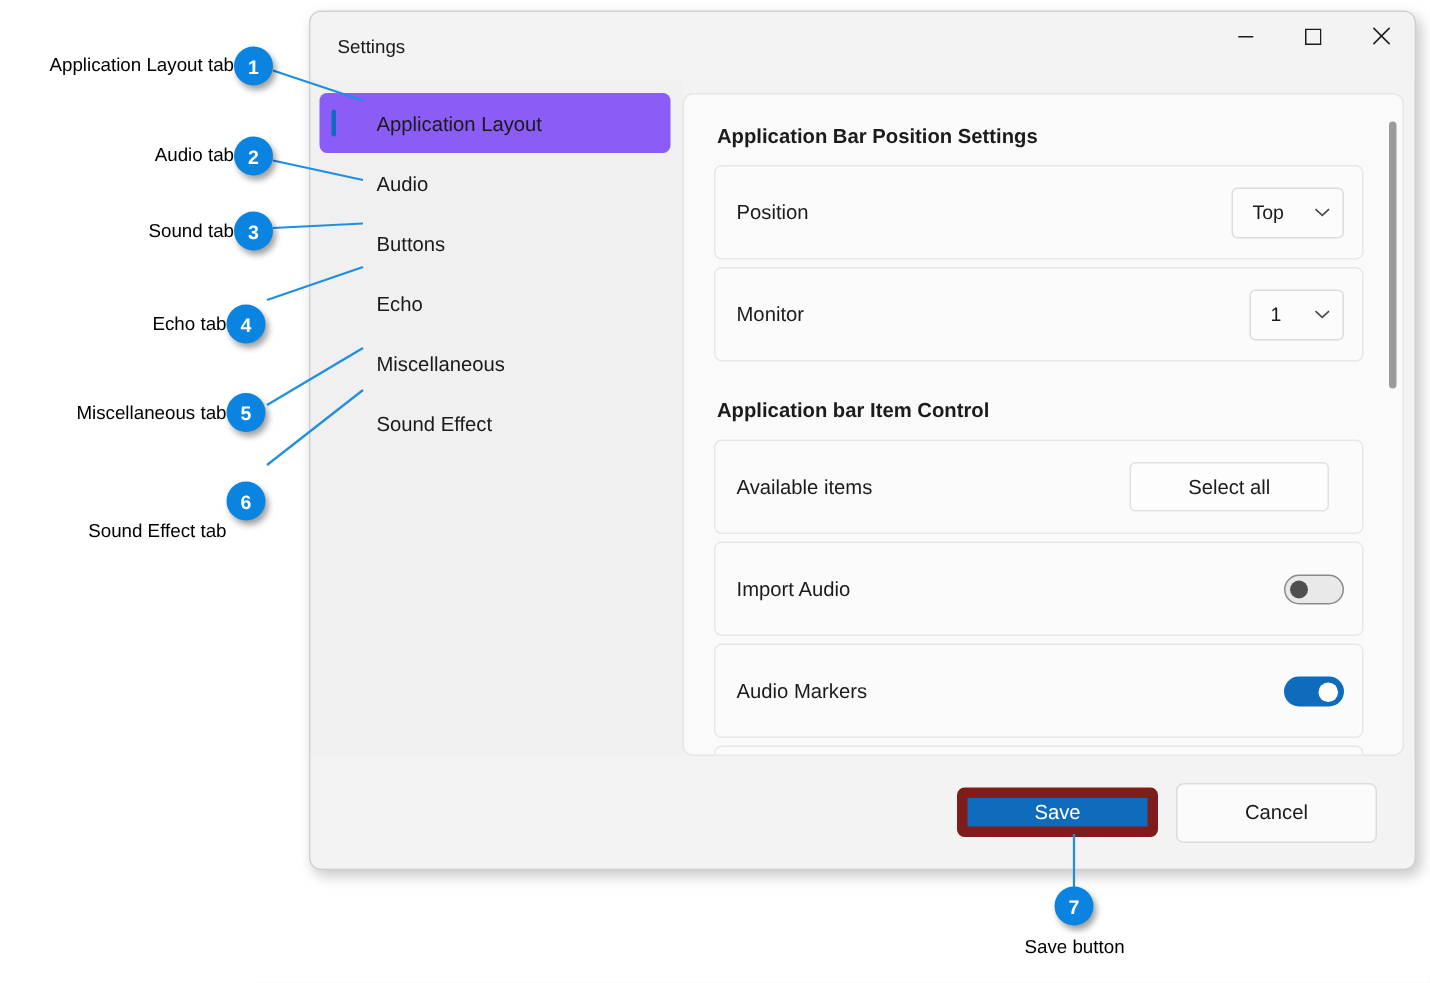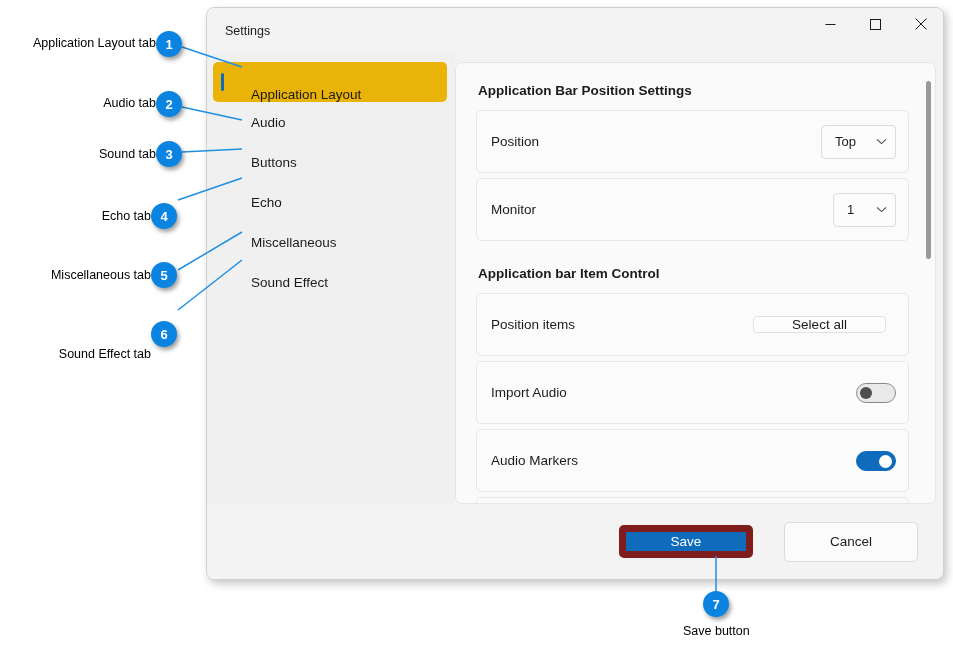--- a/index.html
+++ b/index.html
@@ -93,21 +93,21 @@
     position: relative;
     height: 40px;
     margin: 0 8px 0 6px;
     border-radius: 5px;
     display: flex;
     align-items: center;
     padding-left: 38px;
     font-size: 13.5px;
     color: #1a1a1a;
   }
-  .nav-item.active { background: #eab308; align-items: flex-end; }
+  .nav-item.active { background: #8b5cf6; }
   .nav-item .accent {
     position: absolute;
     left: 8px; top: 11px;
     width: 3px; height: 18px;
     background: #0f6cbd;
     border-radius: 2px;
     display: none;
   }
   .nav-item.active .accent { display: block; }
 
@@ -173,21 +173,21 @@
     gap: 10px;
   }
   .combo.wide { width: 75px; }
   .combo.narrow { width: 63px; }
   .chev { color: #4a4a4a; display: flex; }
 
   .pill-btn {
     border: 1px solid #e1e1e1;
     background: #fdfdfd;
     border-radius: 4px;
-    height: 17px;
+    height: 33px;
     min-width: 133px;
     display: flex;
     align-items: center;
     justify-content: center;
     font-size: 13.5px;
     color: #1b1b1b;
   }
   .btn-gap { width: 10px; flex: none; }
 
   .toggle {
@@ -249,21 +249,21 @@
     font-size: 13.5px;
     display: flex; align-items: center; justify-content: center;
   }
   .btn-secondary {
     width: 134px; height: 40px;
     background: #fbfbfb;
     color: #1b1b1b;
     border: 1px solid #dcdcdc;
     border-radius: 5px;
     font-size: 13.5px;
-    display: flex; align-items: center; justify-content: center; margin-left: 19px;
+    display: flex; align-items: center; justify-content: center;
   }
 </style>
 </head>
 <body>
 
 <div id="root">
 
   <div class="window">
 
     <div class="titlebar">
@@ -345,21 +345,21 @@
                   <svg width="11" height="7" viewBox="0 0 11 7">
                       <polyline points="1,1.4 5.5,5.6 10,1.4" fill="none" stroke="#4a4a4a" stroke-width="1.1"></polyline>
                     </svg>
                 </span>
               </div>
             </div>
 
             <div class="section-title second">Application bar Item Control</div>
 
             <div class="row-card">
-              <span class="row-label">Position items</span>
+              <span class="row-label">Available items</span>
               <span class="row-spacer"></span>
               <div class="pill-btn">Select all</div>
               <span class="btn-gap"></span>
             </div>
 
             <div class="row-card">
               <span class="row-label">Import Audio</span>
               <span class="row-spacer"></span>
               <div class="toggle off">
                 <span class="knob"></span>

